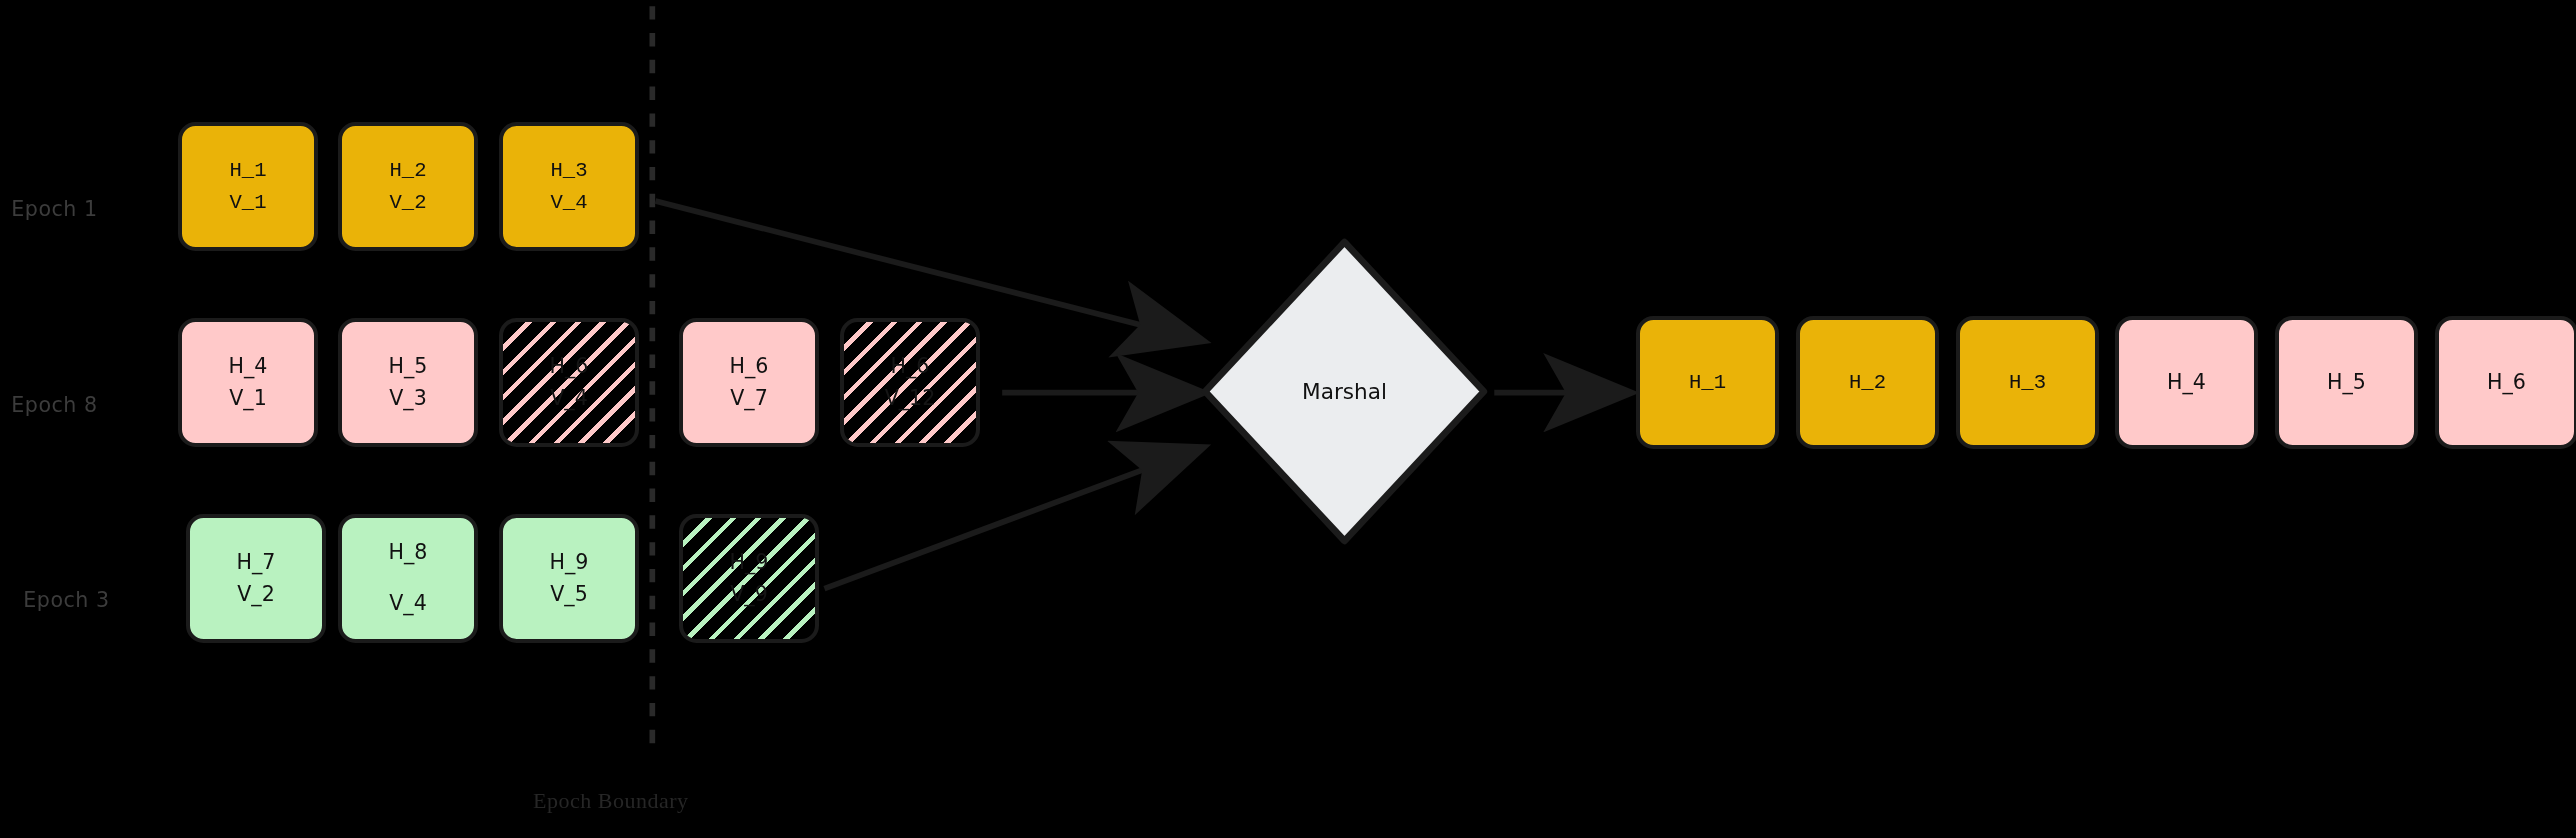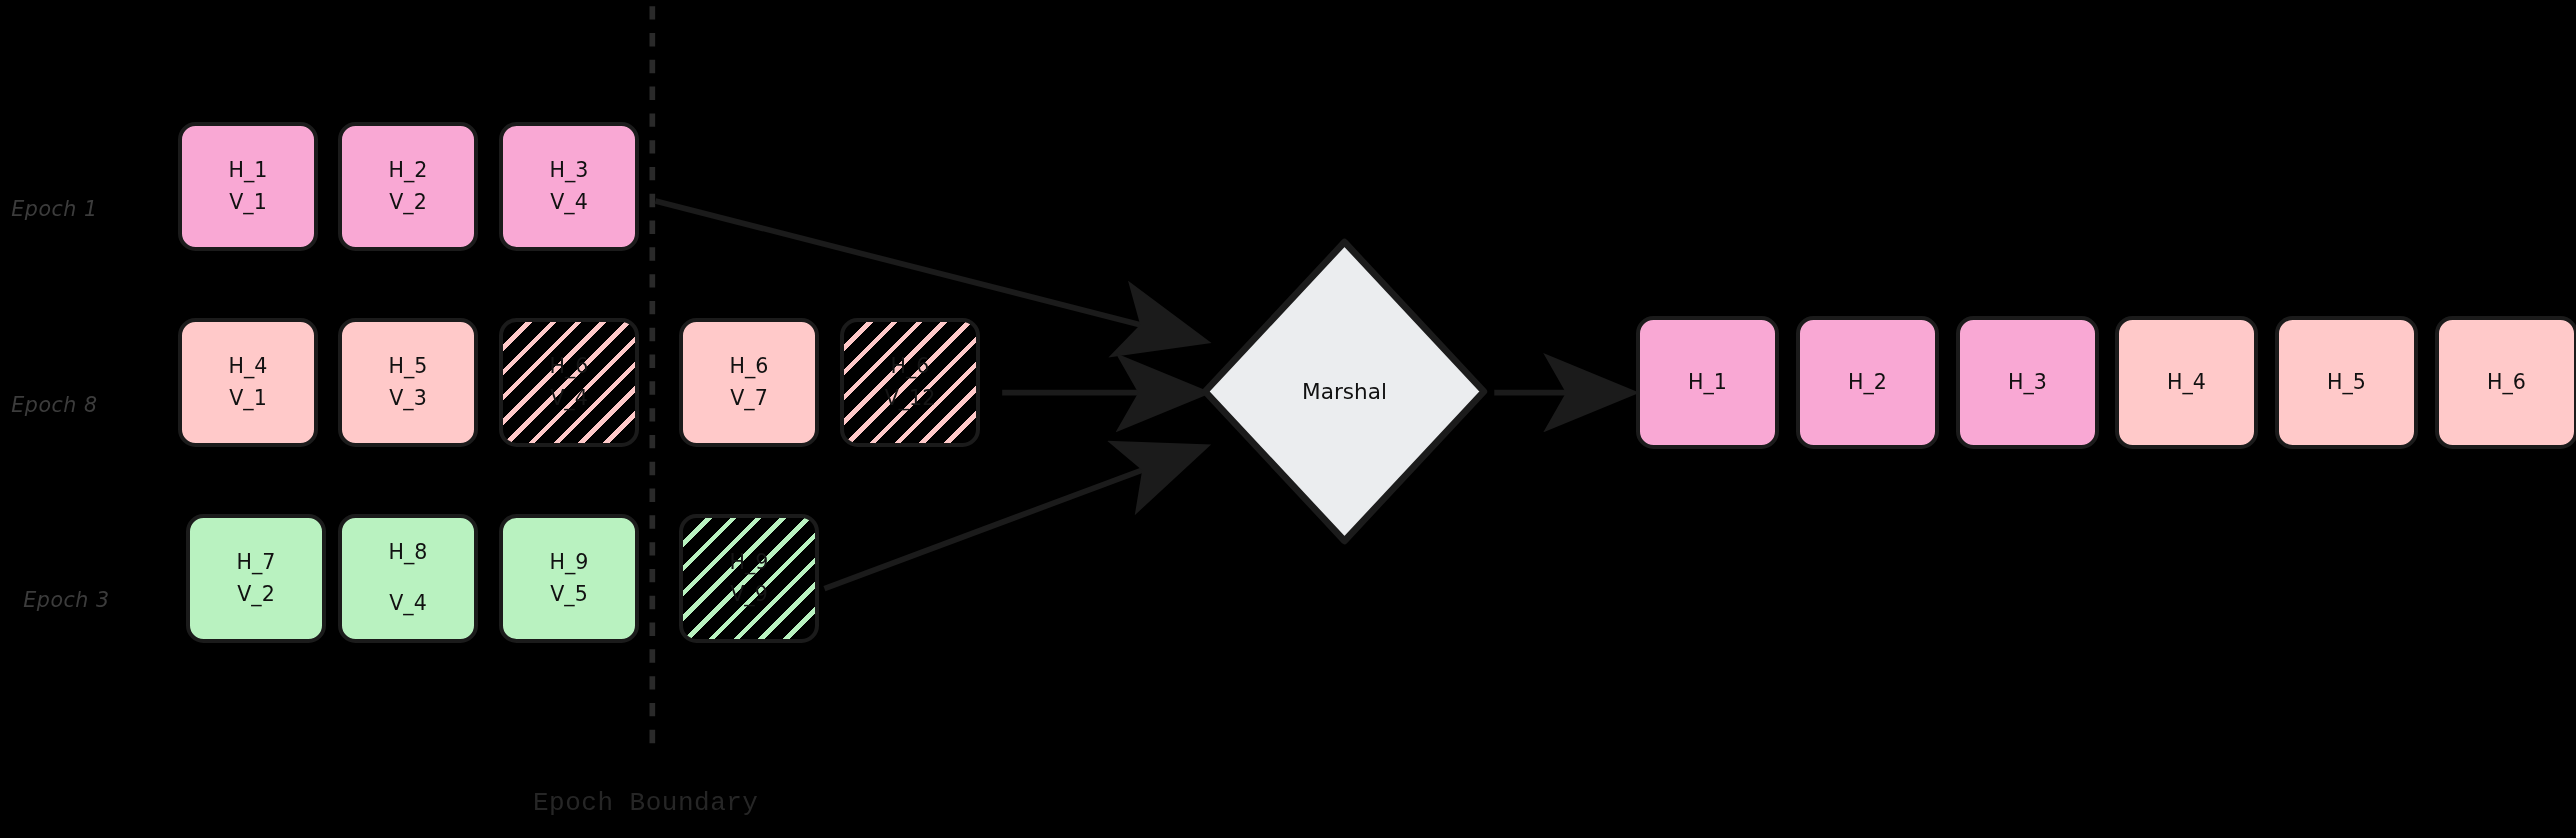--- a/index.html
+++ b/index.html
@@ -28,47 +28,46 @@
     height: 839px;
     pointer-events: none;
   }
   .epoch-label {
     position: absolute;
     color: #3c3c3c;
     font-size: 20.6px;
     font-family: "DejaVu Sans", sans-serif;
     letter-spacing: 0.5px;
     white-space: nowrap;
-    font-style: italic;
   }
   .boundary-label {
     position: absolute;
     color: #262626;
-    font-size: 26px;
-    font-family: Liberation Mono, monospace;
+    font-size: 22px;
+    font-family: Liberation Serif, serif;
     letter-spacing: 0.5px;
     white-space: nowrap;
   }
   .node {
     position: absolute;
     box-sizing: border-box;
     border: 4.6px solid #1b1b1b;
     border-radius: 17.5px;
     display: flex;
     flex-direction: column;
     align-items: center;
     justify-content: center;
     color: #111111;
     font-family: "DejaVu Sans", sans-serif;
     font-size: 20.6px;
     line-height: 1.55;
     overflow: hidden;
   }
   .node .line { position: relative; z-index: 2; }
-  .node.blue  { background: #f9a8d4; }
+  .node.blue  { background: #eab308; font-family: Liberation Mono, monospace; }
   .node.pink  { background: #ffc9c9; }
   .node.green { background: #b9f2c0; }
 
   .node.hatch { background: #000000; }
   .node.hatch::before {
     content: "";
     position: absolute;
     left: -40%; top: -40%;
     width: 180%; height: 180%;
     z-index: 1;

